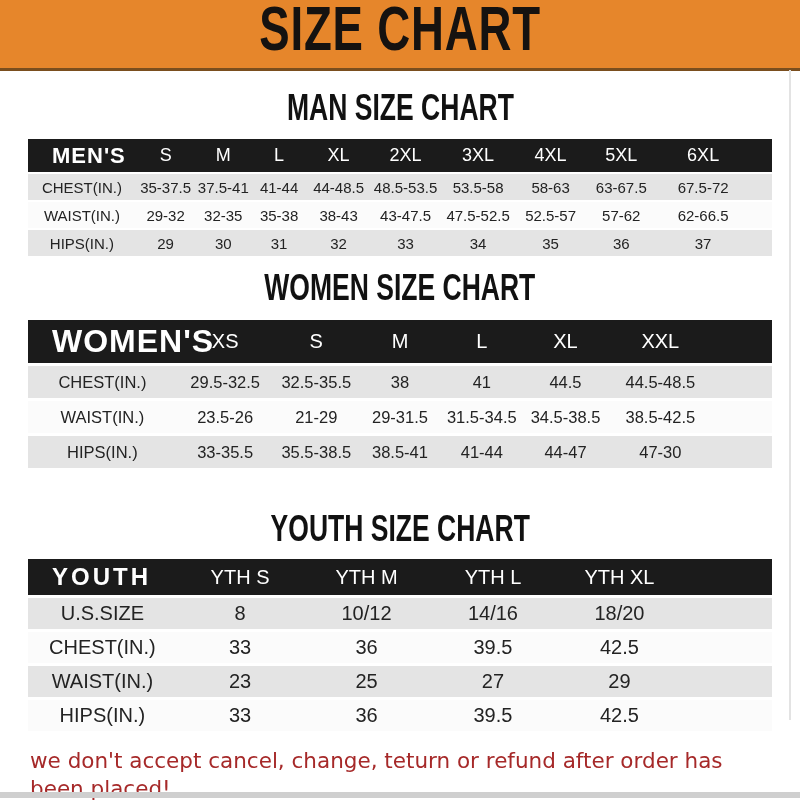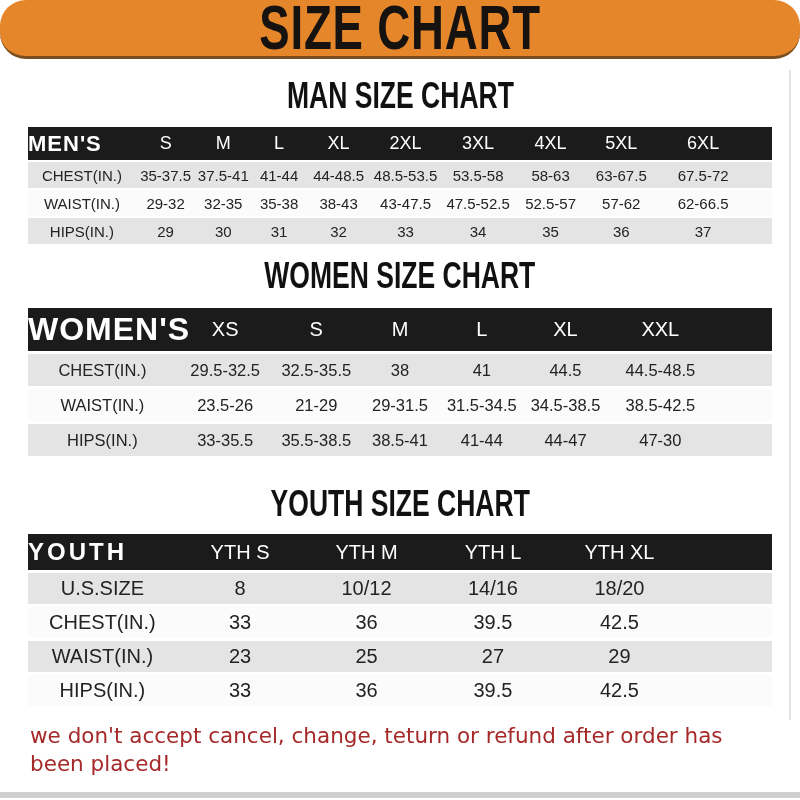--- a/index.html
+++ b/index.html
@@ -2,46 +2,46 @@
 <html><head>
 <meta charset="utf-8">
 <style>
   html,body{margin:0;padding:0;}
   body{
     width:800px;height:800px;overflow:hidden;background:#ffffff;
     font-family:"Liberation Sans",sans-serif;position:relative;
   }
   
   .banner{
-    width:800px;height:59px;background:#E6862B;
+    width:800px;height:71px;background:#E6862B;
     border-bottom:3px solid #7a4e1e;
-    display:flex;align-items:flex-end;justify-content:center;box-sizing:border-box;border-radius:26px;
+    display:flex;align-items:flex-start;justify-content:center;box-sizing:border-box;
   }
   .banner-title{
     font-size:57px;font-weight:800;color:#151210;line-height:1;
     transform:scale(0.80,1.12);letter-spacing:1px;white-space:nowrap;
   }
   
   .sec-heading{
     text-align:center;font-weight:800;color:#111;font-size:34px;line-height:1;
   }
   .sec-heading span{display:inline-block;transform:scale(0.78,1.06);white-space:nowrap;}
   .h-man{margin-top:19px;}
   .h-women{margin-top:12px;}
-  .h-youth{margin-top:27px;}
+  .h-youth{margin-top:40px;}
   
   table.size{
     width:744px;margin:0 28px;border-collapse:separate;table-layout:fixed;
   }
   table.size td,table.size th{
     text-align:center;vertical-align:middle;padding:0;font-weight:normal;
     white-space:nowrap;overflow:visible;
   }
   tr.hdr th{background:#1b1b1b;color:#ffffff;}
-  tr.hdr th.tlabel{text-align:left;padding-left:0;font-weight:800;}
+  tr.hdr th.tlabel{text-align:left;padding-left:24px;font-weight:800;}
   tr.g td{background:#e4e4e4;}
   tr.w td{background:#fbfbfb;}
   td{color:#232323;}
   
   table.men{border-spacing:0 2px;margin-top:13px;}
   table.men tr.hdr th{height:33px;font-size:18px;}
   table.men tr.hdr th.tlabel{font-size:22px;letter-spacing:1px;}
   table.men td{height:26px;font-size:15px;}
   table.men td.rlabel{font-size:15px;}
   

